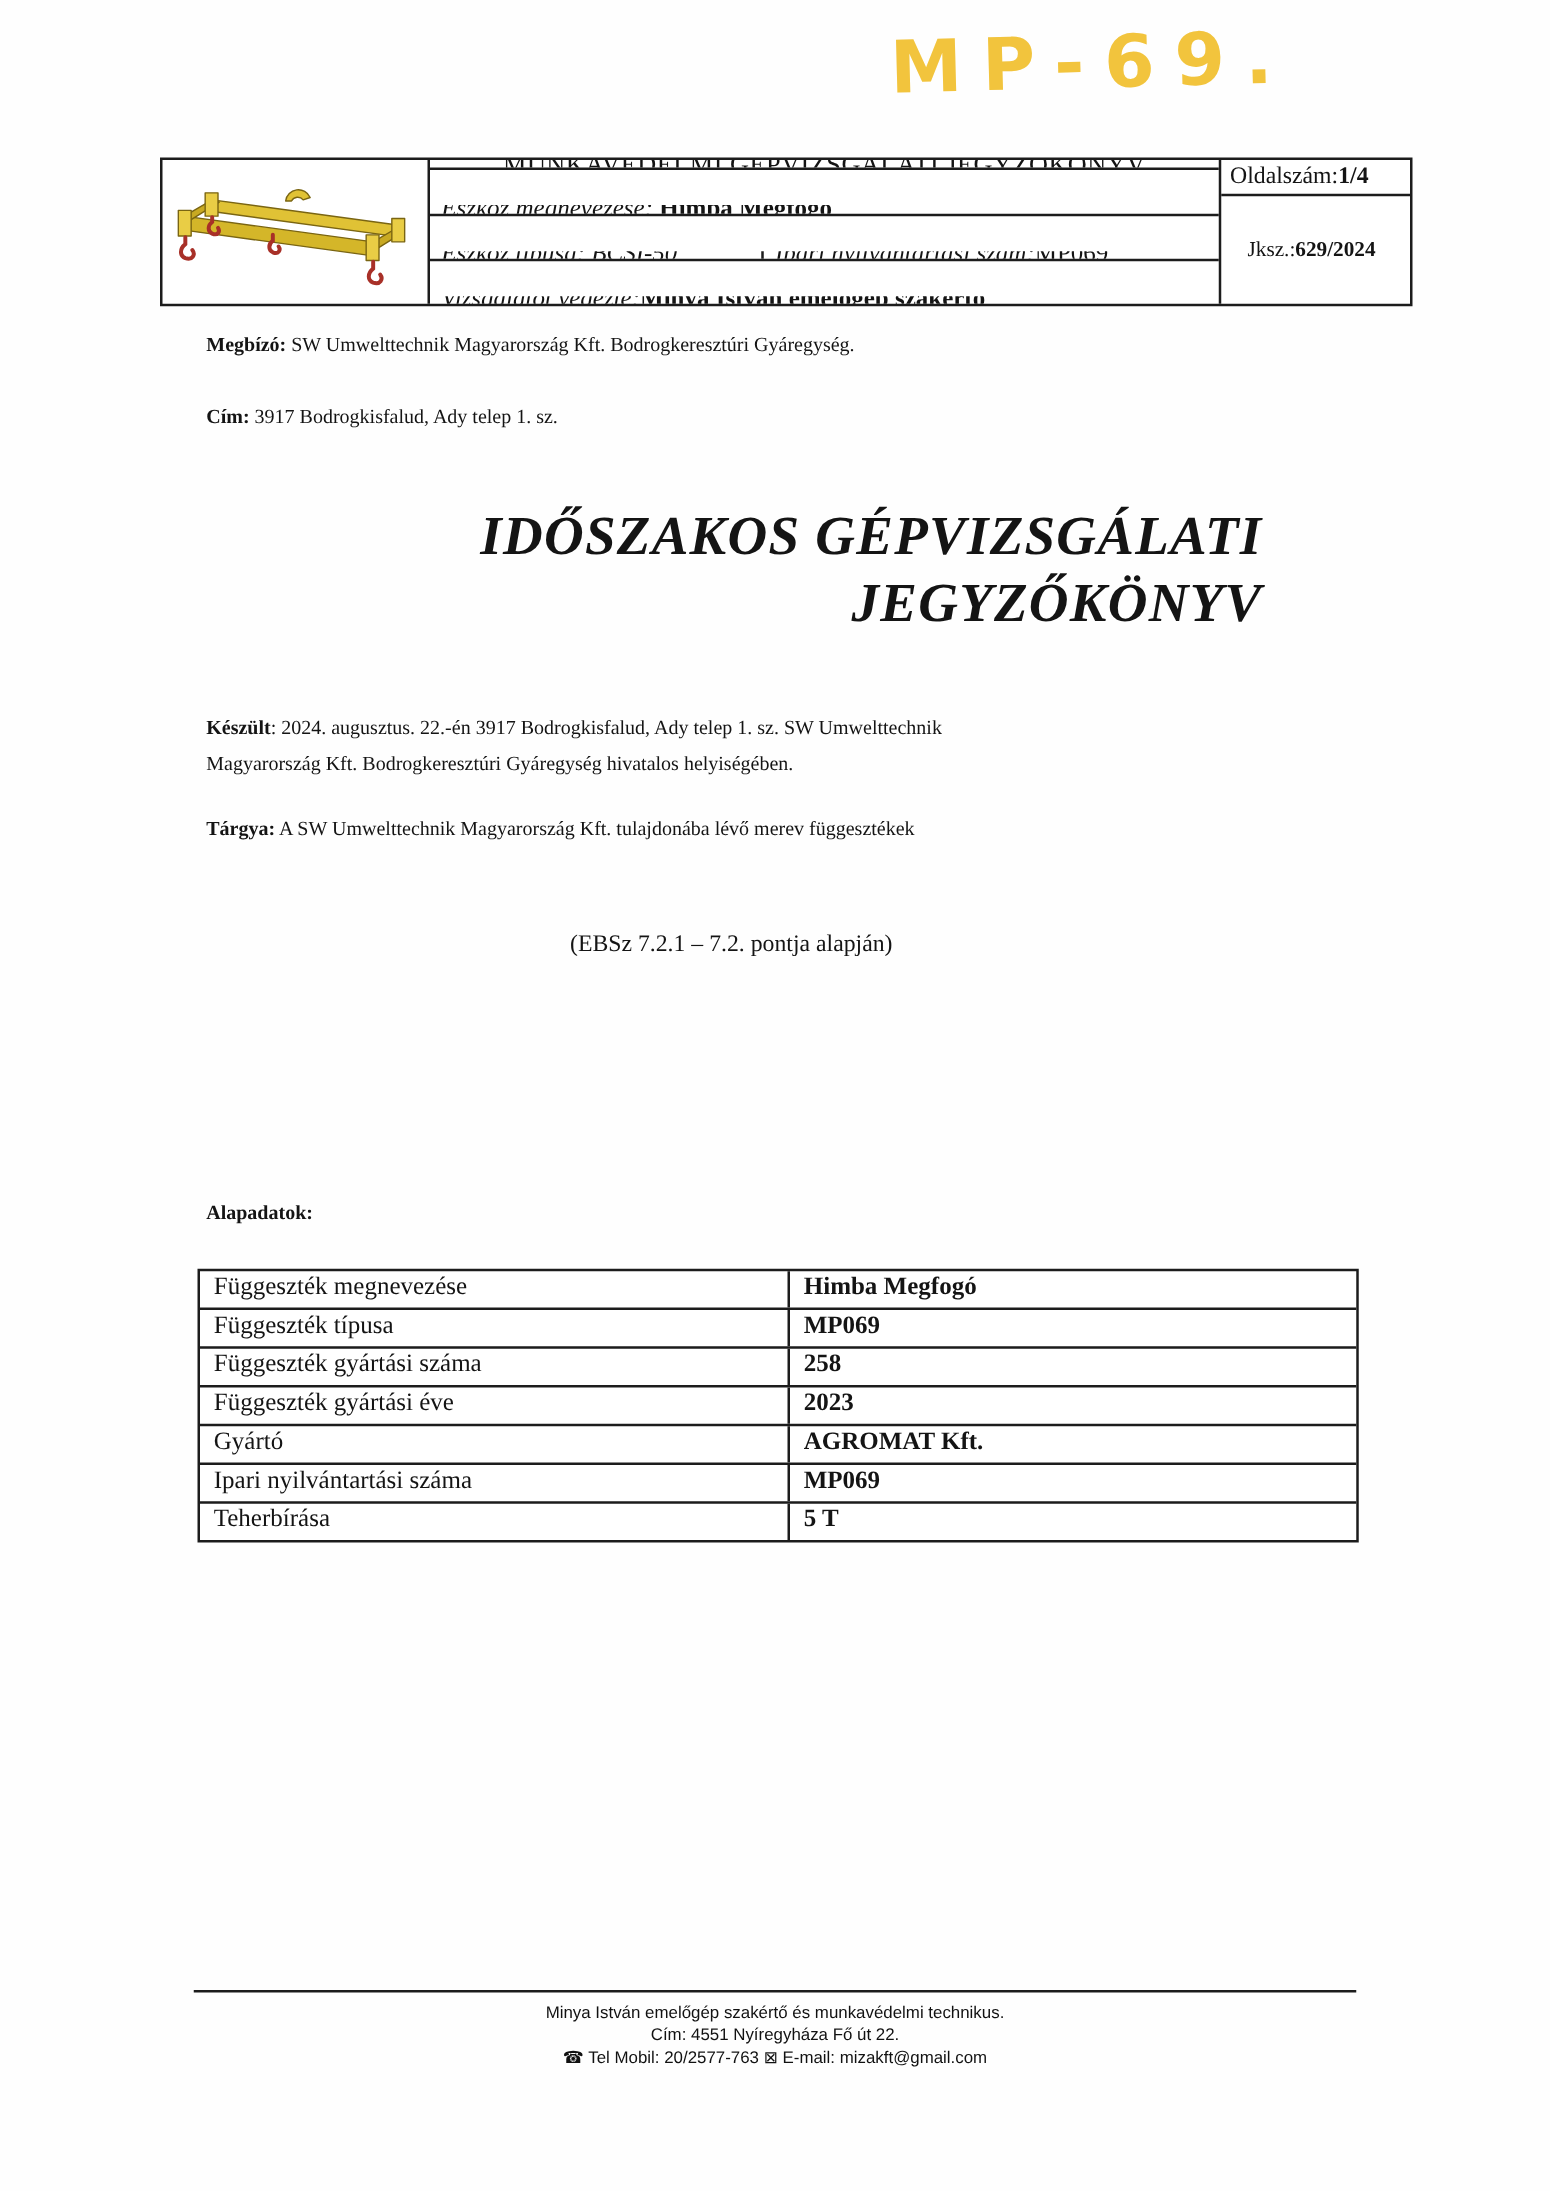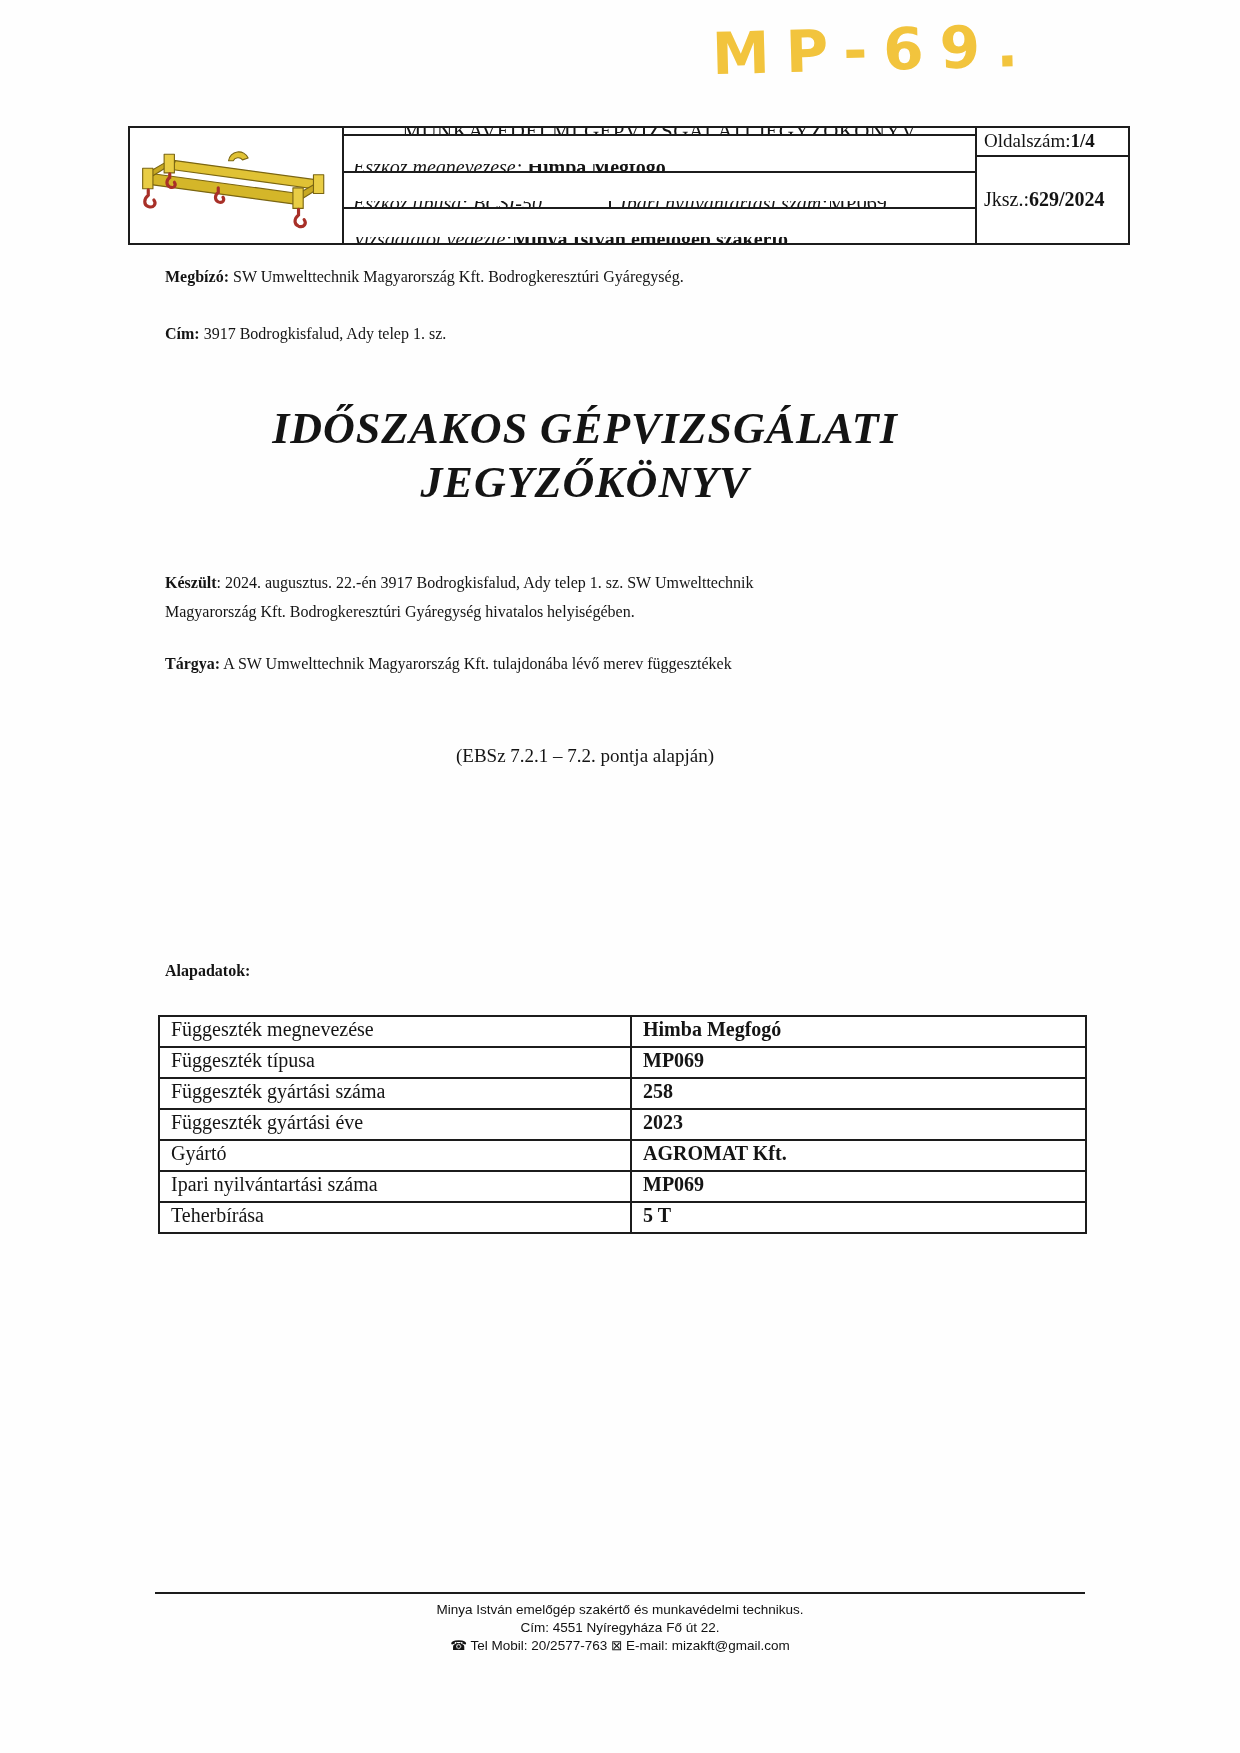--- a/index.html
+++ b/index.html
@@ -35,29 +35,29 @@
     display:flex;align-items:center;padding:0 9px;font-size:20px;white-space:nowrap;overflow:hidden;}
   .hdr-row:last-child{border-bottom:none;}
   .hdr-title{justify-content:center;font-size:21px;letter-spacing:0.4px;}
   .hdr-split{padding:0;}
   .hdr-split .cell-a{width:267px;border-right:2px solid #1c1c1c;box-sizing:border-box;
     height:100%;display:flex;align-items:center;padding:13px 9px;}
   .hdr-split .cell-b{flex:1;height:100%;display:flex;align-items:center;padding:0 9px;}
   .hdr-right{flex:1;display:flex;flex-direction:column;}
   .hdr-right-top{height:25%;border-bottom:2px solid #1c1c1c;box-sizing:border-box;
     display:flex;align-items:center;padding:0 7px;font-size:19px;white-space:nowrap;}
-  .hdr-right-bot{flex:1;display:flex;align-items:center;padding:0 7px;font-size:20px;white-space:nowrap;}
+  .hdr-right-bot{flex:1;display:flex;align-items:center;padding:0 21px;font-size:17px;white-space:nowrap;}
   .it{font-style:italic;}
   .b{font-weight:bold;}
   
   .t{position:absolute;font-size:16px;}
   .megbizo{left:165px;top:268px;}
   .cim{left:165px;top:325px;}
   .main-title{
-    left:160px;top:402px;width:850px;text-align:center;
+    left:160px;top:402px;width:850px;text-align:right;
     font-size:44px;line-height:54px;font-weight:bold;font-style:italic;letter-spacing:1px;
   }
   .keszult{left:165px;top:568px;width:930px;line-height:29px;}
   .targya{left:165px;top:655px;}
   .szerkezeti{left:160px;top:708px;width:850px;text-align:center;font-size:26px;font-weight:bold;}
   .ebsz{left:160px;top:745px;width:850px;text-align:center;font-size:19px;}
   .alap{left:165px;top:962px;font-weight:bold;}
   
   .dtable{
     position:absolute;left:158px;top:1015px;width:929px;

